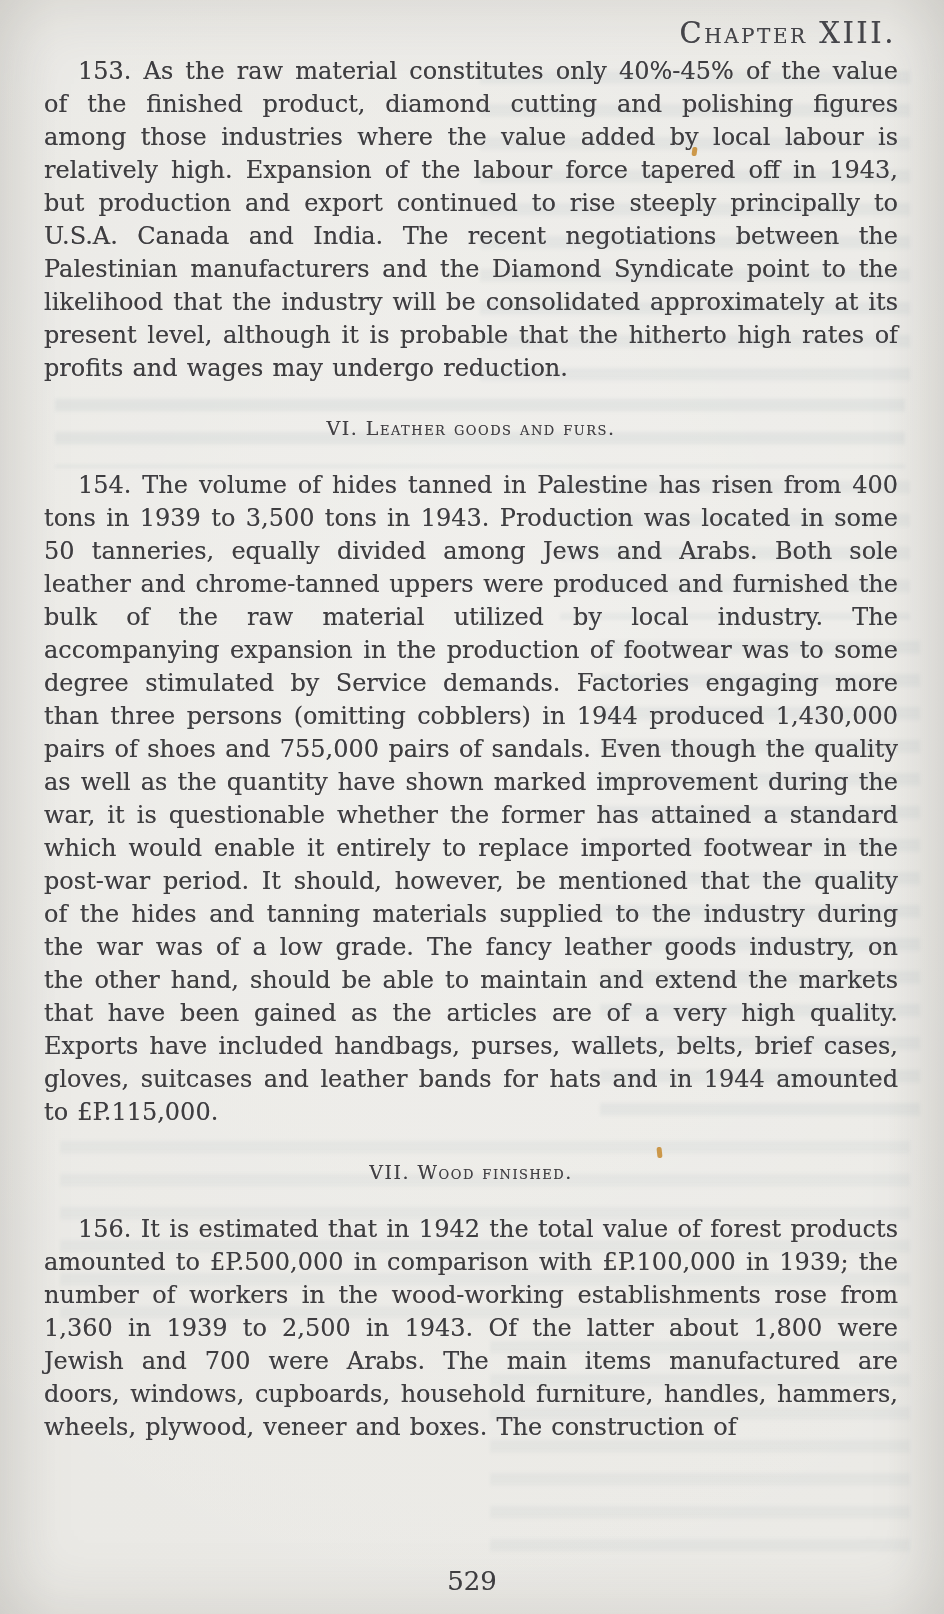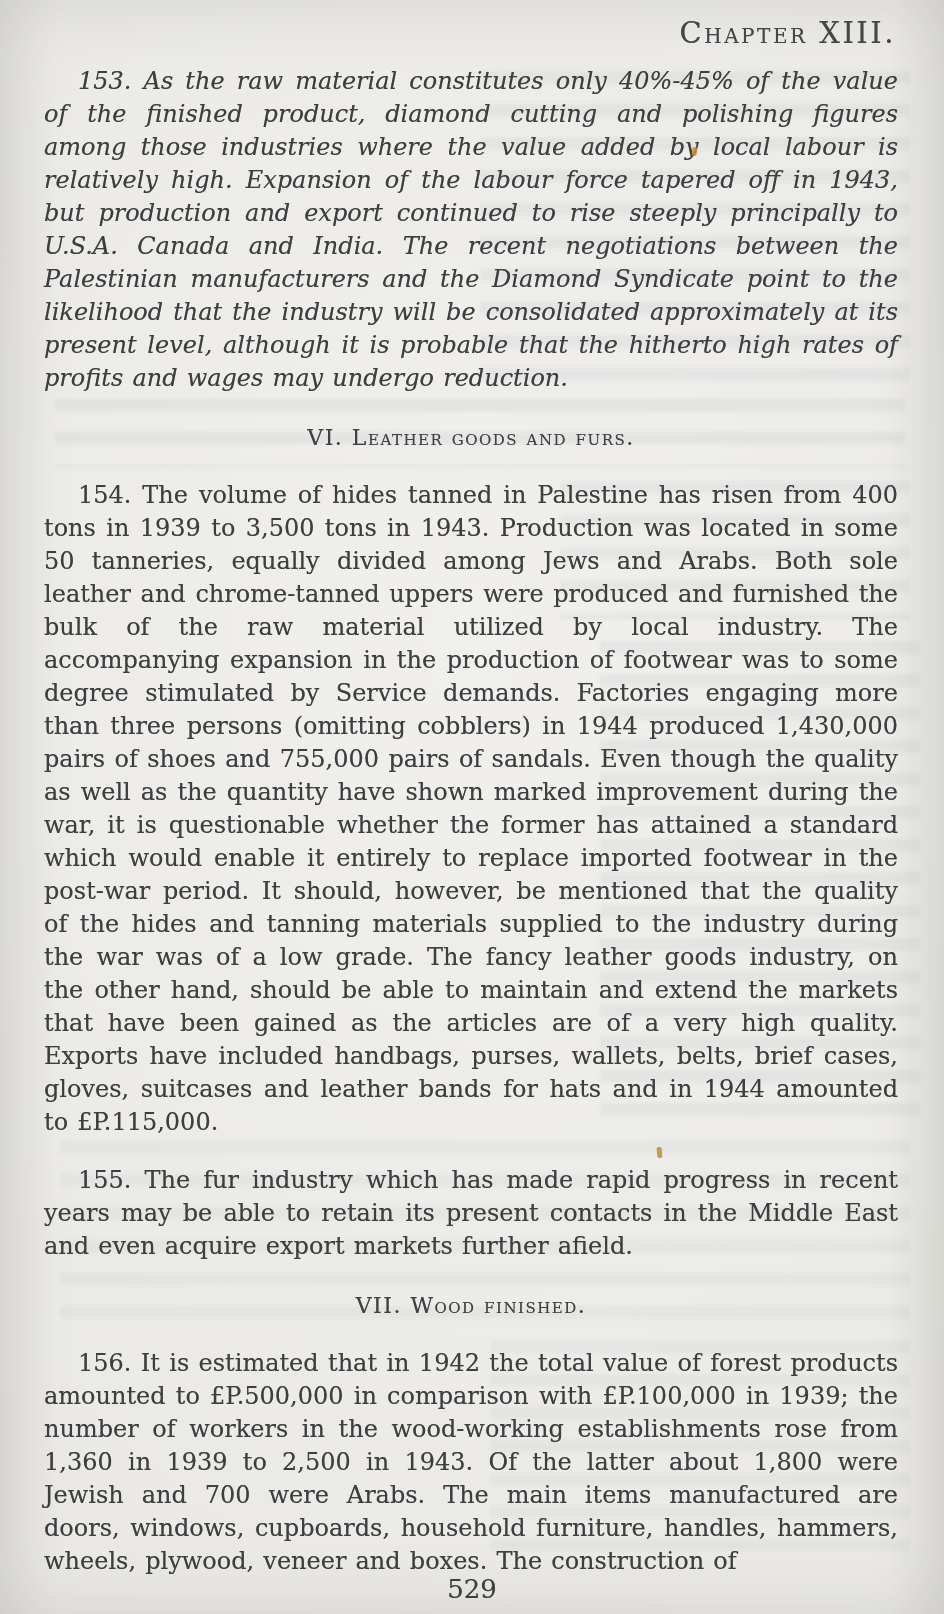--- a/index.html
+++ b/index.html
@@ -36,39 +36,39 @@
   .body-para {
     font-size: 24px;
     line-height: 33px;
     text-align: justify;
     text-indent: 34px;
     margin: 0;
     word-spacing: 1.5px;
     text-shadow: 0 0 .6px rgba(62,61,64,.55);
   }
 
-  #para-153 { margin-top: 15px; font-style: italic; }
+  #para-153 { margin-top: 5px; }
   #para-155 { margin-top: 25px; }
   #para-156 { margin-top: 23px; }
 
   .section-heading {
     font-variant: small-caps;
     font-weight: normal;
     text-align: center;
-    font-size: 22px;
+    font-size: 19px;
     line-height: 32px;
     letter-spacing: 1.5px;
     margin: 27px 0 25px 0;
     color: #413f43;
     text-shadow: 0 0 .6px rgba(62,61,64,.5);
   }
 
   .page-number {
     position: absolute;
-    left: 0; right: 0; bottom: 10px;
+    left: 0; right: 0; bottom: 18px;
     text-align: center;
     font-size: 26px;
     z-index: 2;
     text-shadow: 0 0 .6px rgba(62,61,64,.5);
   }
 
   
   .bleed {
     position: absolute;
     z-index: 1;
@@ -116,21 +116,20 @@
   <div class="content">
 
     <div class="chapter-header">Chapter XIII.</div>
 
     <p class="body-para" id="para-153">153.  As the raw material constitutes only 40%-45% of the value of the finished product, diamond cutting and polishing figures among those industries where the value added by local labour is relatively high.  Expansion of the labour force tapered off in 1943, but production and export continued to rise steeply principally to U.S.A. Canada and India.  The recent negotiations between the Palestinian manufacturers and the Diamond Syndicate point to the likelihood that the industry will be consolidated approximately at its present level, although it is probable that the hitherto high rates of profits and wages may undergo reduction.</p>
 
     <h3 class="section-heading">VI. Leather goods and furs.</h3>
 
     <p class="body-para" id="para-154">154.  The volume of hides tanned in Palestine has risen from 400 tons in 1939 to 3,500 tons in 1943.  Production was located in some 50 tanneries, equally divided among Jews and Arabs.  Both sole leather and chrome-tanned uppers were produced and furnished the bulk of the raw material utilized by local industry.  The accompanying expansion in the production of footwear was to some degree stimulated by Service demands.  Factories engaging more than three persons (omitting cobblers) in 1944 produced 1,430,000 pairs of shoes and 755,000 pairs of sandals.  Even though the quality as well as the quantity have shown marked improvement during the war, it is questionable whether the former has attained a standard which would enable it entirely to replace imported footwear in the post-war period.  It should, however, be mentioned that the quality of the hides and tanning materials supplied to the industry during the war was of a low grade.  The fancy leather goods industry, on the other hand, should be able to maintain and extend the markets that have been gained as the articles are of a very high quality.  Exports have included handbags, purses, wallets, belts, brief cases, gloves, suitcases and leather bands for hats and in 1944 amounted to £P.115,000.</p>
 
-    <p class="body-para" id="para-155">155.  The fur industry which has made rapid progress in recent years may be able to retain its present contacts in the Middle East and even acquire export markets further afield.</p>
 
     <h3 class="section-heading">VII. Wood finished.</h3>
 
     <p class="body-para" id="para-156">156.  It is estimated that in 1942 the total value of forest products amounted to £P.500,000 in comparison with £P.100,000 in 1939; the number of workers in the wood-working establishments rose from 1,360 in 1939 to 2,500 in 1943.  Of the latter about 1,800 were Jewish and 700 were Arabs.  The main items manufactured are doors, windows, cupboards, household furniture, handles, hammers, wheels, plywood, veneer and boxes.  The construction of</p>
 
   </div>
 
   <div class="page-number">529</div>
 
 </div>

